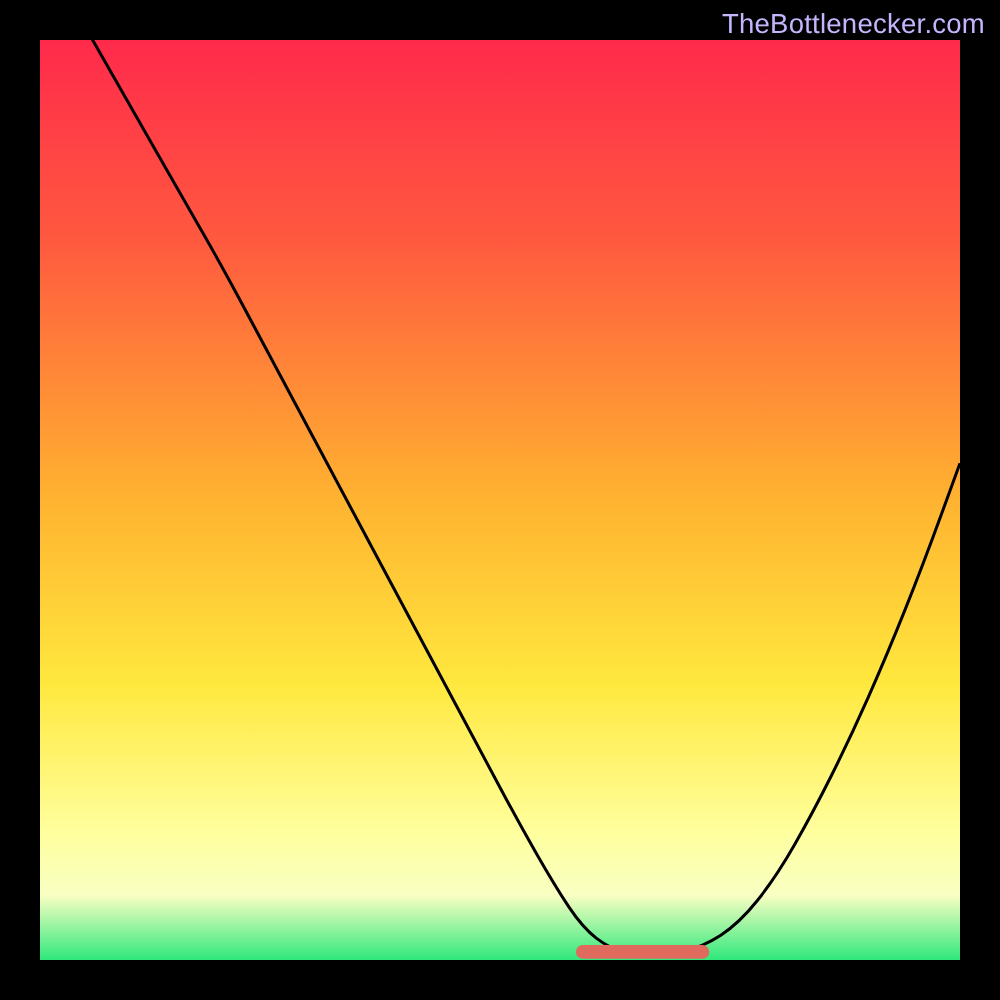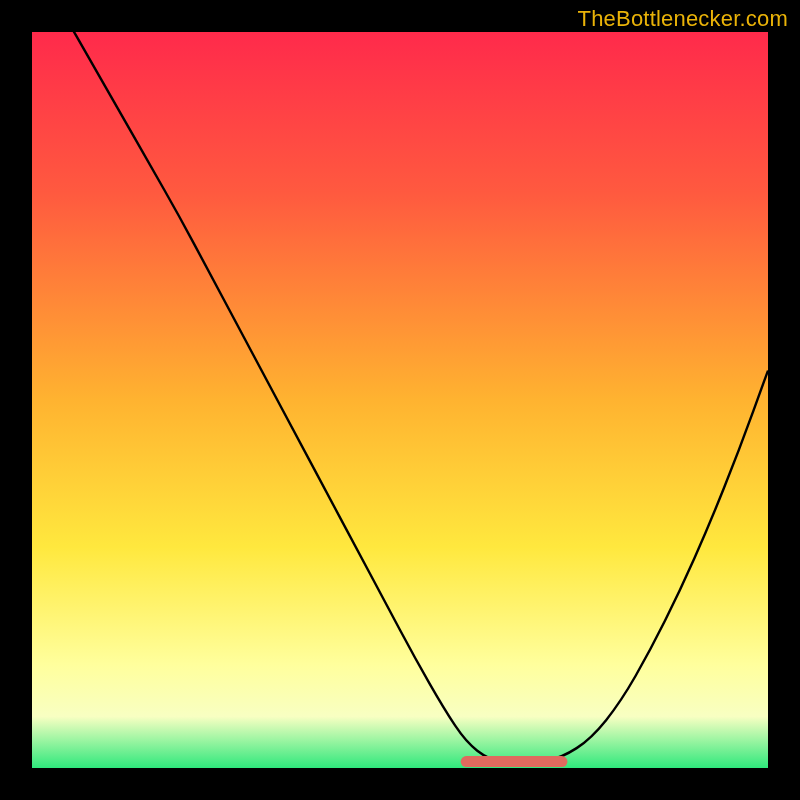--- a/index.html
+++ b/index.html
@@ -12,21 +12,21 @@
   }
   .container {
     position: relative;
     width: 800px;
     height: 800px;
   }
   .watermark {
     position: absolute;
     top: 6px;
     right: 12px;
-    color: #eab308;
+    color: #c4b5fd;
     font-size: 22px;
     font-weight: 500;
     letter-spacing: 0.2px;
     z-index: 10;
   }
   .plot-frame {
     position: absolute;
     left: 32px;
     top: 32px;
     width: 736px;

